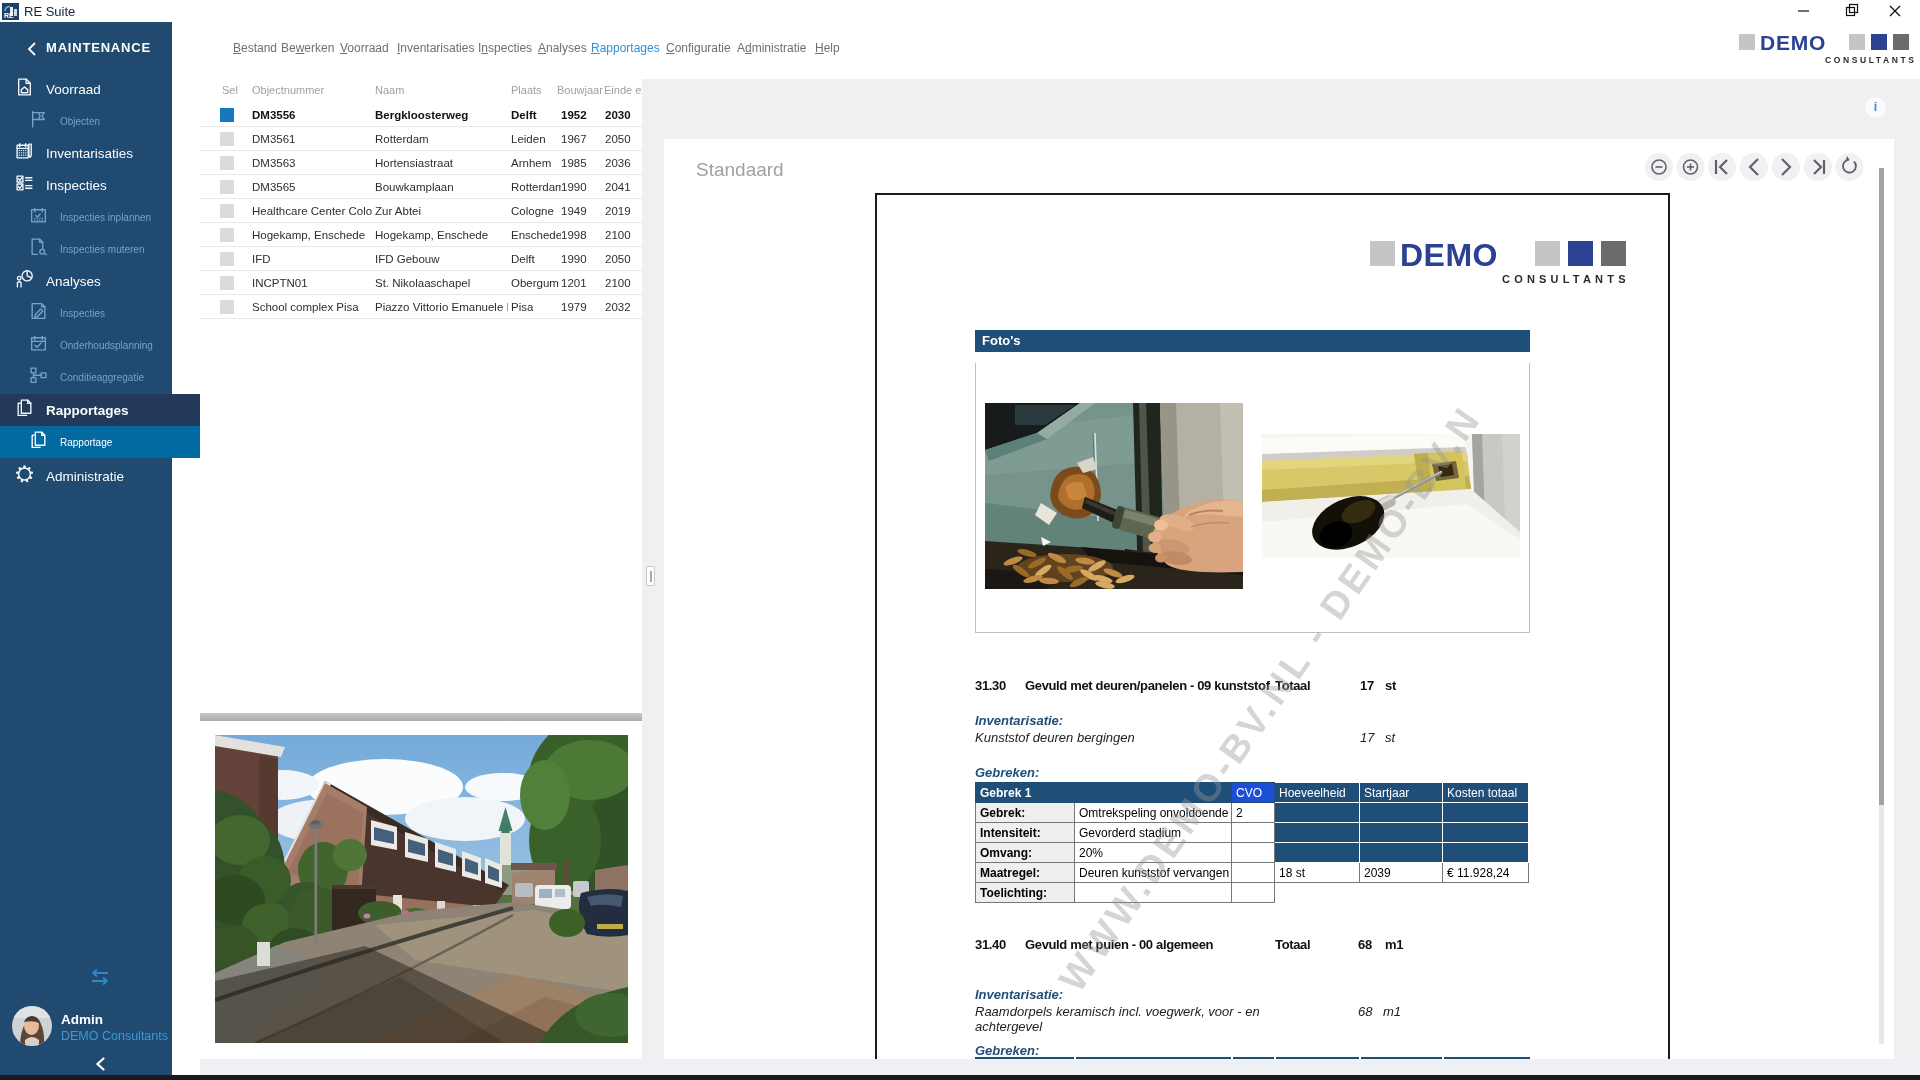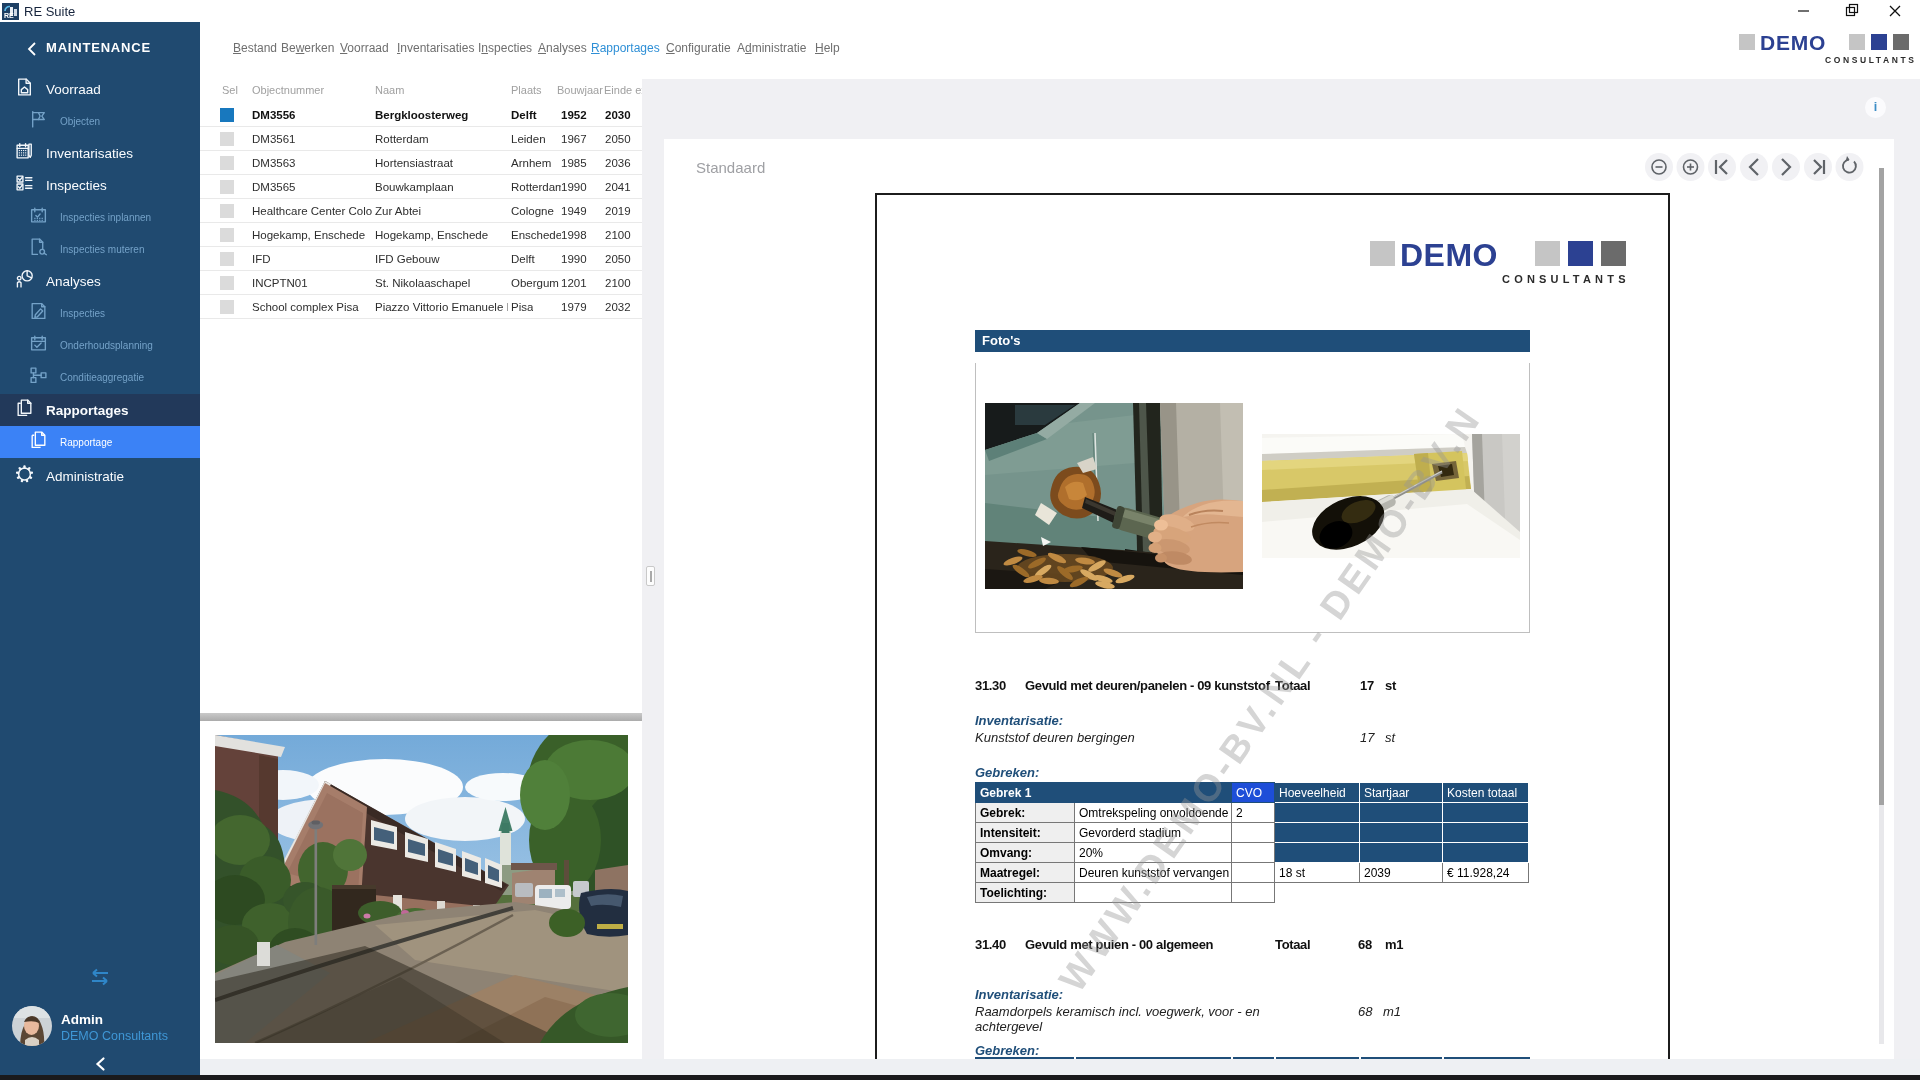--- a/index.html
+++ b/index.html
@@ -6,21 +6,21 @@
   html,body { width:1920px; height:1080px; overflow:hidden; background:#fff;
     font-family:"Liberation Sans", sans-serif; }
   .abs { position:absolute; }
   #root { position:relative; width:1920px; height:1080px; }
 
   
   #titlebar { left:0; top:0; width:1920px; height:22px; background:#fff; }
   #apptitle { left:24px; top:4px; font-size:13px; color:#16243c; }
 
   
-  #sidebar { left:0; top:22px; width:200px; height:1053px; background:#204a70; color:#fff; }
+  #sidebar { left:0; top:22px; width:172px; height:1053px; background:#204a70; color:#fff; }
   .sb-row { position:absolute; left:0; width:200px; height:32px; }
   .sb-label { position:absolute; left:46px; top:50%; transform:translateY(-50%);
     font-size:13.5px; color:#fafcfe; white-space:nowrap; }
   .sb-sublabel { position:absolute; left:60px; top:50%; transform:translateY(-50%);
     font-size:10px; color:#74a2c8; white-space:nowrap; }
   .sb-ico { position:absolute; left:15px; top:50%; transform:translateY(-50%); }
   .sb-subico { position:absolute; left:29px; top:50%; transform:translateY(-50%); }
 
   
   #menubar { left:200px; top:22px; width:1720px; height:57px; background:#fff; }
@@ -37,21 +37,21 @@
   .c1 { max-width:120px; overflow:hidden; } .c2 { max-width:133px; overflow:hidden; } .c3 { max-width:50px; overflow:hidden; }
 
   
   #hsplit { left:200px; top:713px; width:442px; height:8px;
     background:linear-gradient(#c9c9c9,#ababab); }
   #photopanel { left:200px; top:721px; width:442px; height:338px; background:#fff; }
 
   
   #rightbg { left:642px; top:79px; width:1278px; height:996px; background:#f0f0f3; }
   #previewpanel { left:664px; top:139px; width:1230px; height:921px; background:#fff; overflow:hidden; }
-  #standaard { left:32px; top:20px; font-size:15px; color:#9fa0a4; }
+  #standaard { left:32px; top:20px; font-size:19px; color:#9fa0a4; }
   #ibtn { left:1865px; top:97px; width:21px; height:21px; border-radius:50%; background:#fbfbfd;
     color:#3c8dc5; font-size:12.5px; font-weight:bold; text-align:center; line-height:21px; }
 
   
   #page { position:absolute; left:211px; top:54px; width:795px; height:867px; background:#fff;
     border:2px solid #1c1c1c; border-bottom:none; overflow:hidden; }
   
 
   .wmark { position:absolute; left:174px; top:780px; transform-origin:0 0;
     transform:rotate(-55deg); font-size:38px; font-weight:bold; letter-spacing:4px;
@@ -207,21 +207,21 @@
         <span class="sb-sublabel">Conditieaggregatie</span>
       </div>
     <div class="sb-row" style="top:372px;background:#22395a;">
         <span class="sb-ico" id="ic-rapps"><svg width="19" height="19" viewBox="0 0 18 18">
             <path d="M3 4.5 H5 M3 4.5 V16 H11" stroke="#f2f6fa" stroke-width="1.3" fill="none" stroke-linejoin="round" stroke-linecap="round"></path>
             <path d="M6 1.5 H12 L15 4.5 V14 H6 Z" stroke="#f2f6fa" stroke-width="1.3" fill="none" stroke-linejoin="round" stroke-linecap="round"></path>
             <path d="M12 1.5 V4.5 H15" stroke="#f2f6fa" stroke-width="1.3" fill="none" stroke-linejoin="round" stroke-linecap="round"></path>
           </svg></span>
         <span class="sb-label" style="font-weight:bold;">Rapportages</span>
       </div>
-    <div class="sb-row" style="top:404px;background:#3b82f6;">
+    <div class="sb-row" style="top:404px;background:#0369a1;">
         <span class="sb-subico" id="ic-rapp"><svg width="19" height="19" viewBox="0 0 18 18">
             <path d="M3 4.5 H5 M3 4.5 V16 H11" stroke="#fff" stroke-width="1.3" fill="none" stroke-linejoin="round"></path>
             <path d="M6 1.5 H12 L15 4.5 V14 H6 Z" stroke="#fff" stroke-width="1.3" fill="none" stroke-linejoin="round"></path>
             <path d="M12 1.5 V4.5 H15" stroke="#fff" stroke-width="1.3" fill="none" stroke-linejoin="round"></path>
           </svg></span>
         <span class="sb-sublabel" style="color:#fff;">Rapportage</span>
       </div>
     <div class="sb-row" style="top:438px;">
         <span class="sb-ico" id="ic-admin"><svg width="19" height="19" viewBox="0 0 18 18">
             <circle cx="9" cy="9" r="5.6" stroke="#f2f6fa" stroke-width="1.4" fill="none"></circle>

